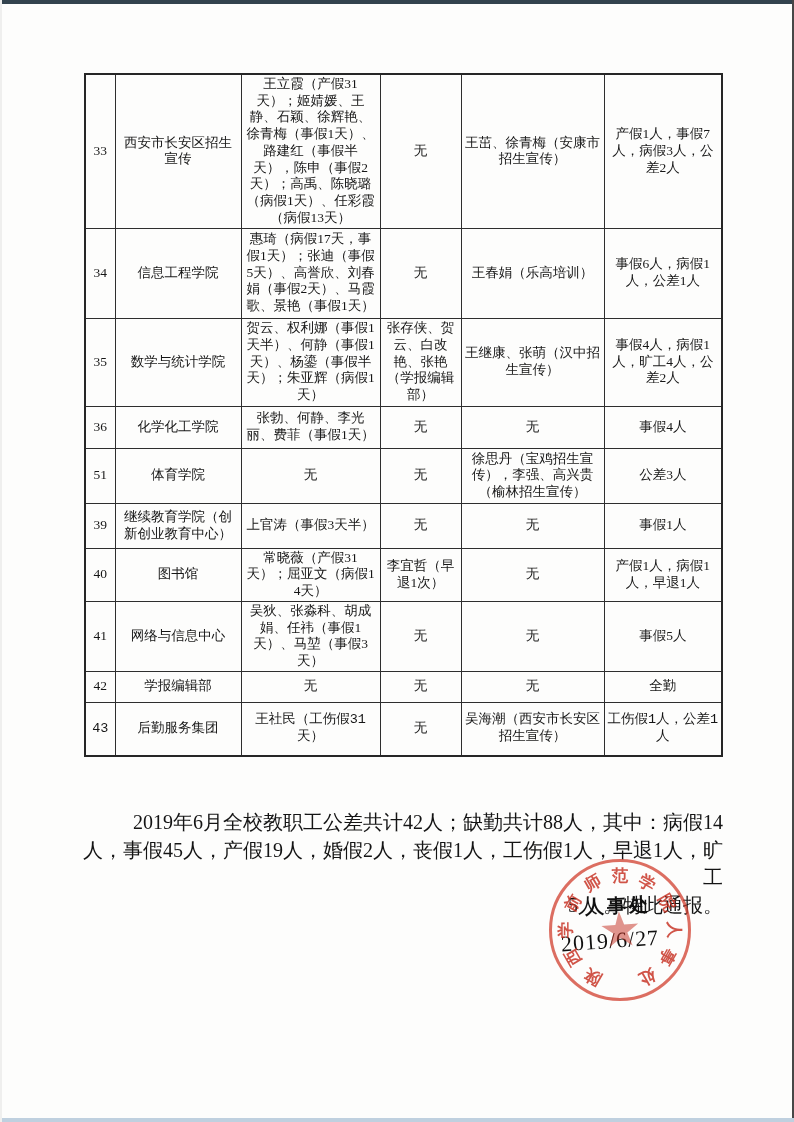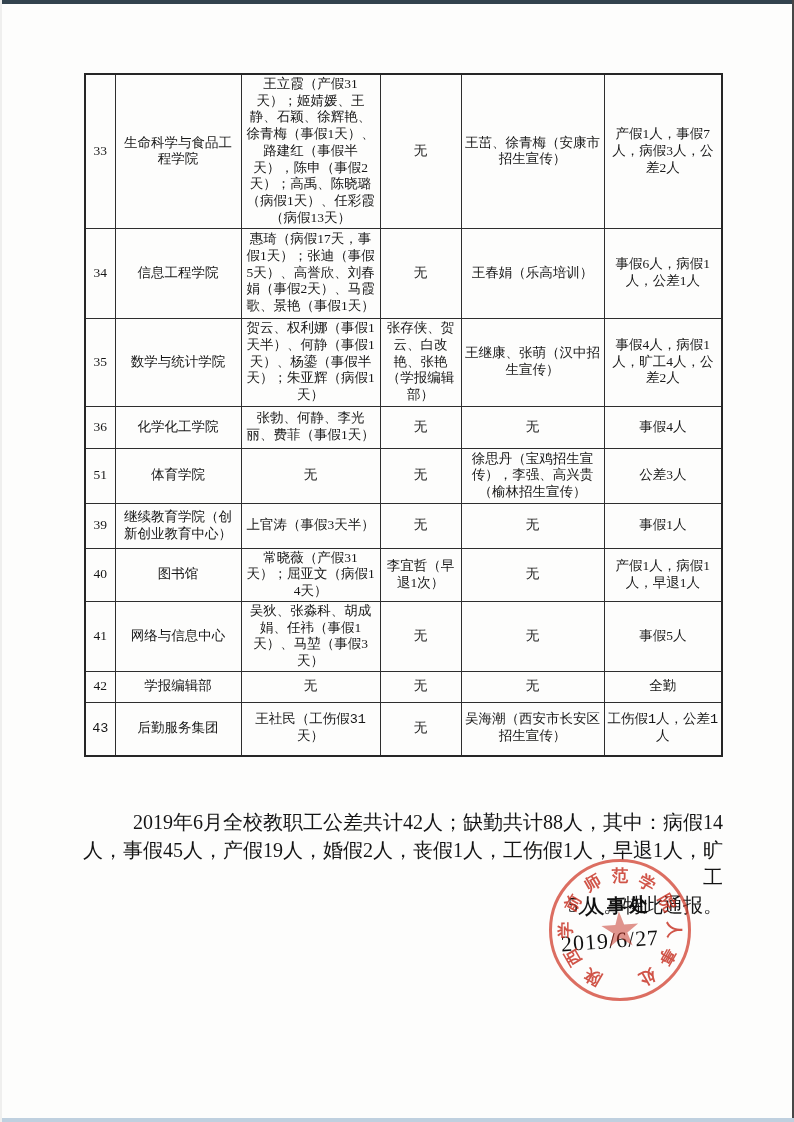--- a/index.html
+++ b/index.html
@@ -79,21 +79,21 @@
       <col style="width:30px">
         <col style="width:126px">
         <col style="width:139px">
       <col style="width:81px">
         <col style="width:143px">
         <col style="width:118px">
     </colgroup>
     <tbody id="table-body">
         <tr style="height: 140px;">
           <td class="c-no">33</td>
-          <td class="">生命科学与食品工程学院</td>
+          <td class="">西安市长安区招生宣传</td>
           <td class="">王立霞（产假31天）；姬婧媛、王静、石颖、徐辉艳、徐青梅（事假1天）、路建红（事假半天），陈申（事假2天）；高禹、陈晓璐（病假1天）、任彩霞（病假13天）</td>
           <td class="c-none">无</td>
           <td class="">王茁、徐青梅（安康市招生宣传）</td>
           <td class="">产假1人，事假7人，病假3人，公差2人</td>
         </tr>
         <tr style="height: 90px;">
           <td class="c-no">34</td>
           <td class="">信息工程学院</td>
           <td class="">惠琦（病假17天，事假1天）；张迪（事假5天）、高誉欣、刘春娟（事假2天）、马霞歌、景艳（事假1天）</td>
           <td class="c-none">无</td>

